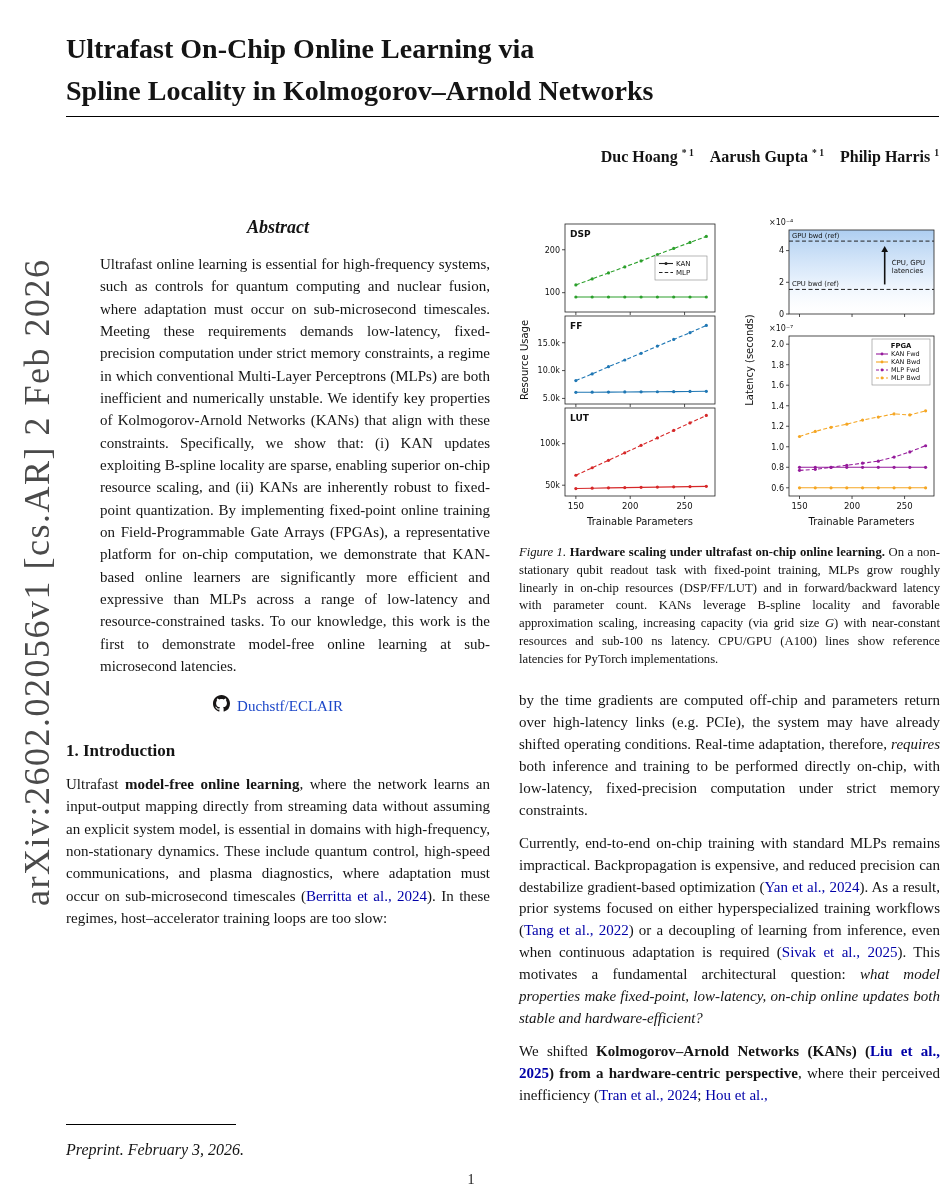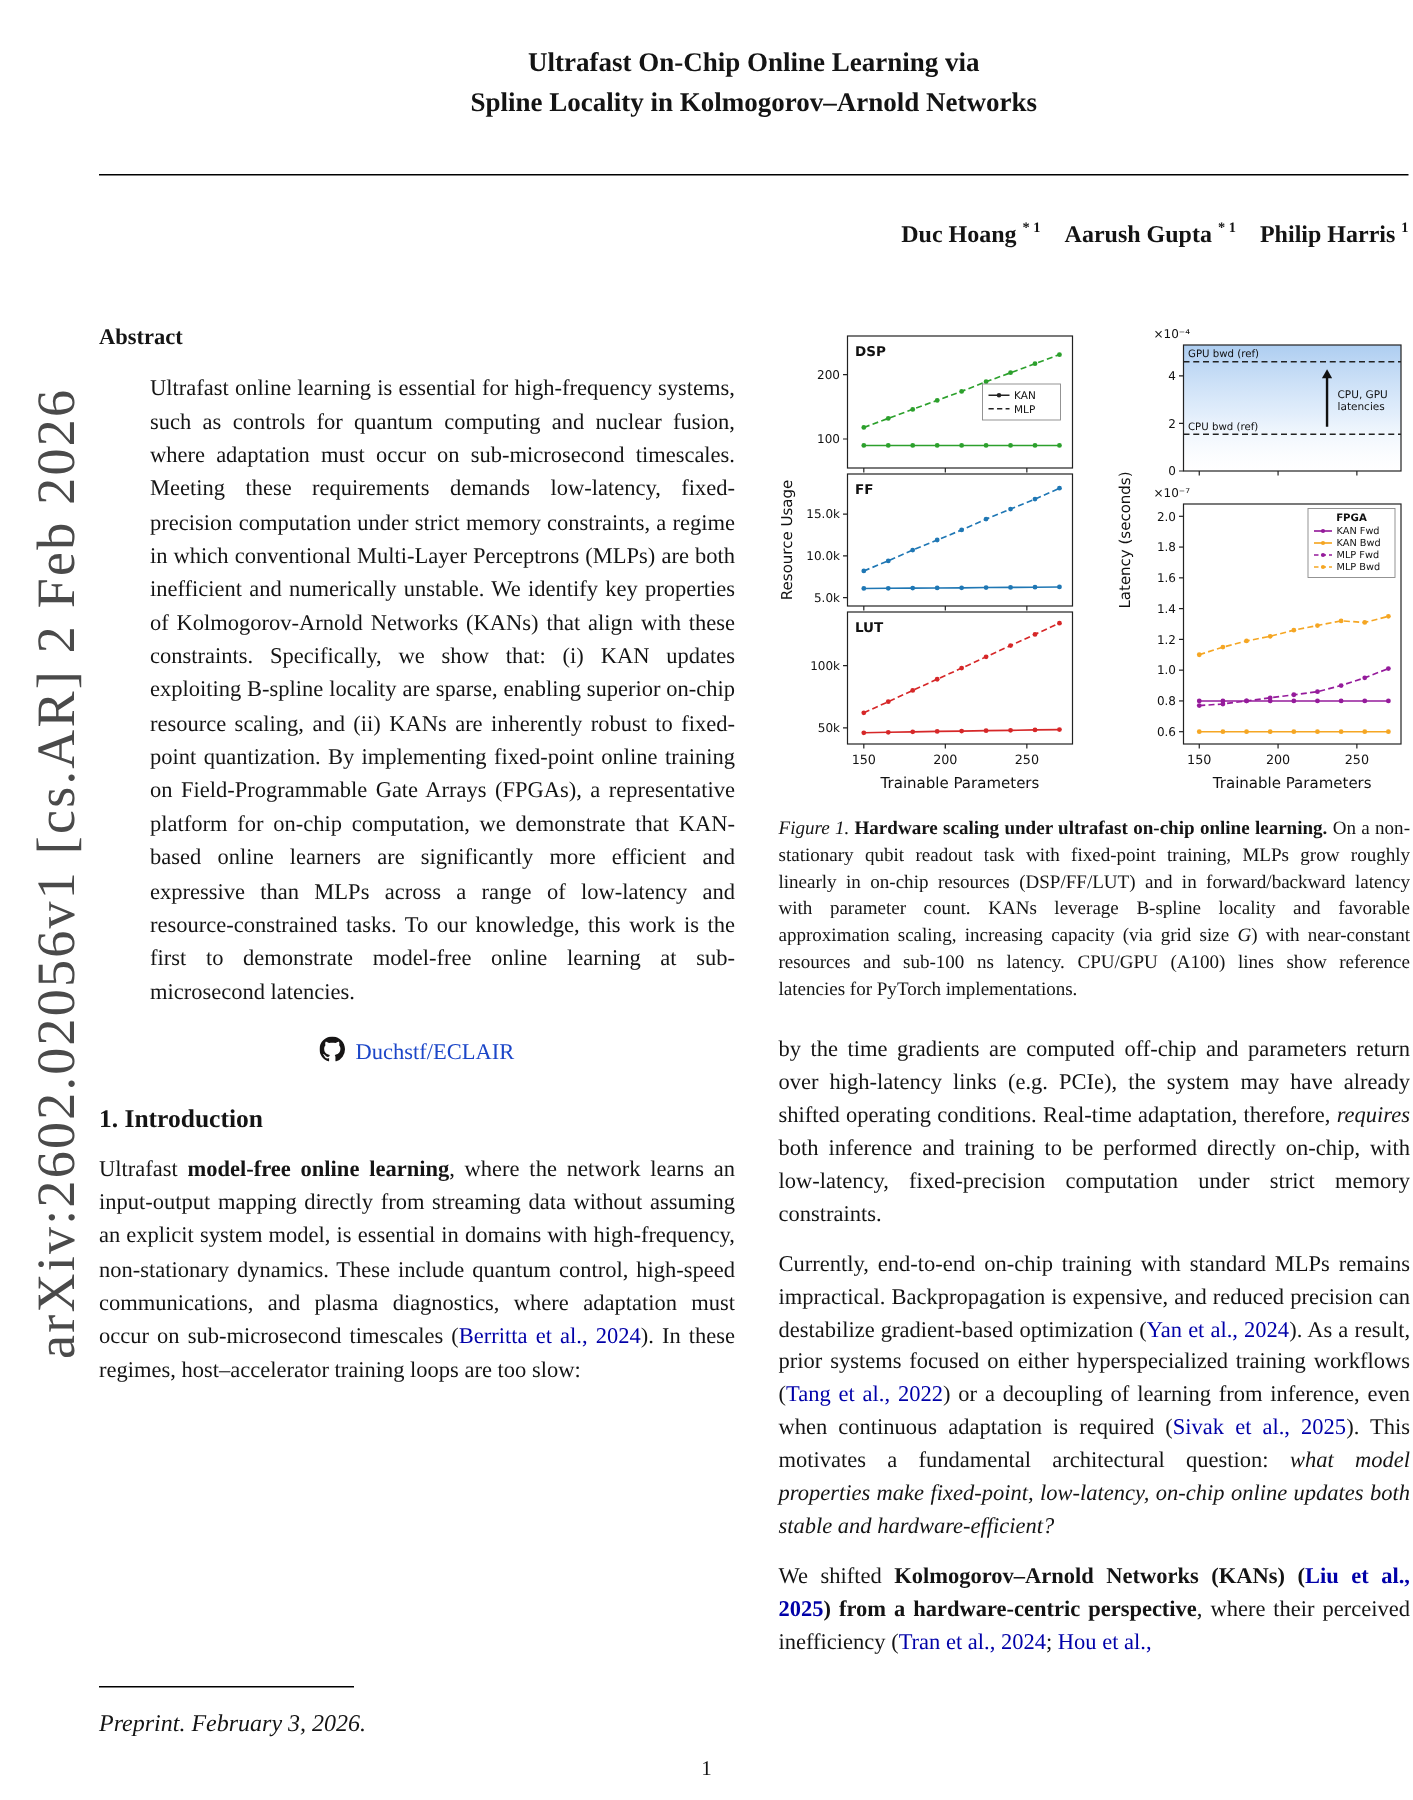--- a/index.html
+++ b/index.html
@@ -8,36 +8,36 @@
     position:relative; width:942px; height:1200px; background:#fff;
     font-family:"Liberation Serif","DejaVu Serif",serif; color:#141414; overflow:hidden;
   }
   .arxiv-vert {
     position:absolute; left:16px; top:906px;
     transform:rotate(-90deg); transform-origin:0 0;
     font-size:36px; letter-spacing:1.5px; color:#4a4a4a; white-space:nowrap;
   }
   .title {
     position:absolute; left:66px; top:28px; width:873px;
-    text-align:center; font-size:18px; font-weight:bold; line-height:1.5;
+    text-align:left; font-size:28px; font-weight:bold; line-height:1.5;
   }
   .title-rule { position:absolute; left:66px; top:116px; width:873px; border-top:1.7px solid #000; }
   .authors {
     position:absolute; left:66px; top:148px; width:873px;
     text-align:right; font-size:16px;
   }
   sup { font-size:60%; line-height:0; }
   .b { font-weight:bold; }
   .i { font-style:italic; }
   .cite { color:#0000a8; }
   .col-left {
     position:absolute; left:66px; top:214px; width:424px; height:948px;
     font-size:15px; line-height:1.49; text-align:justify; hyphens:auto;
   }
-  .abstract-h { text-align:left; font-size:15px; font-weight:bold; margin-bottom:12px; }
+  .abstract-h { text-align:center; font-size:18px; font-weight:bold; margin-bottom:12px;font-style:italic; }
   .abstract { margin-left:34px; }
   .gh { display:flex; justify-content:center; gap:7px; margin:18px 0 20px; }
   .gh-label { color:#1b46c8; font-size:15px; }
   .intro-h { font-size:17px; font-weight:bold; text-align:left; margin:6px 0 10px; }
   .fnblock { position:absolute; bottom:0; left:0; width:100%; }
   .fnrule { width:170px; border-top:1.1px solid #000; margin-bottom:5px; }
   .footnote { font-size:12.3px; line-height:1.38; text-align:justify; text-indent:9px; }
   .preprint { font-style:italic; font-size:16px; margin-top:13px; text-indent:0; }
   .col-right {
     position:absolute; left:519px; top:214px; width:421px;

